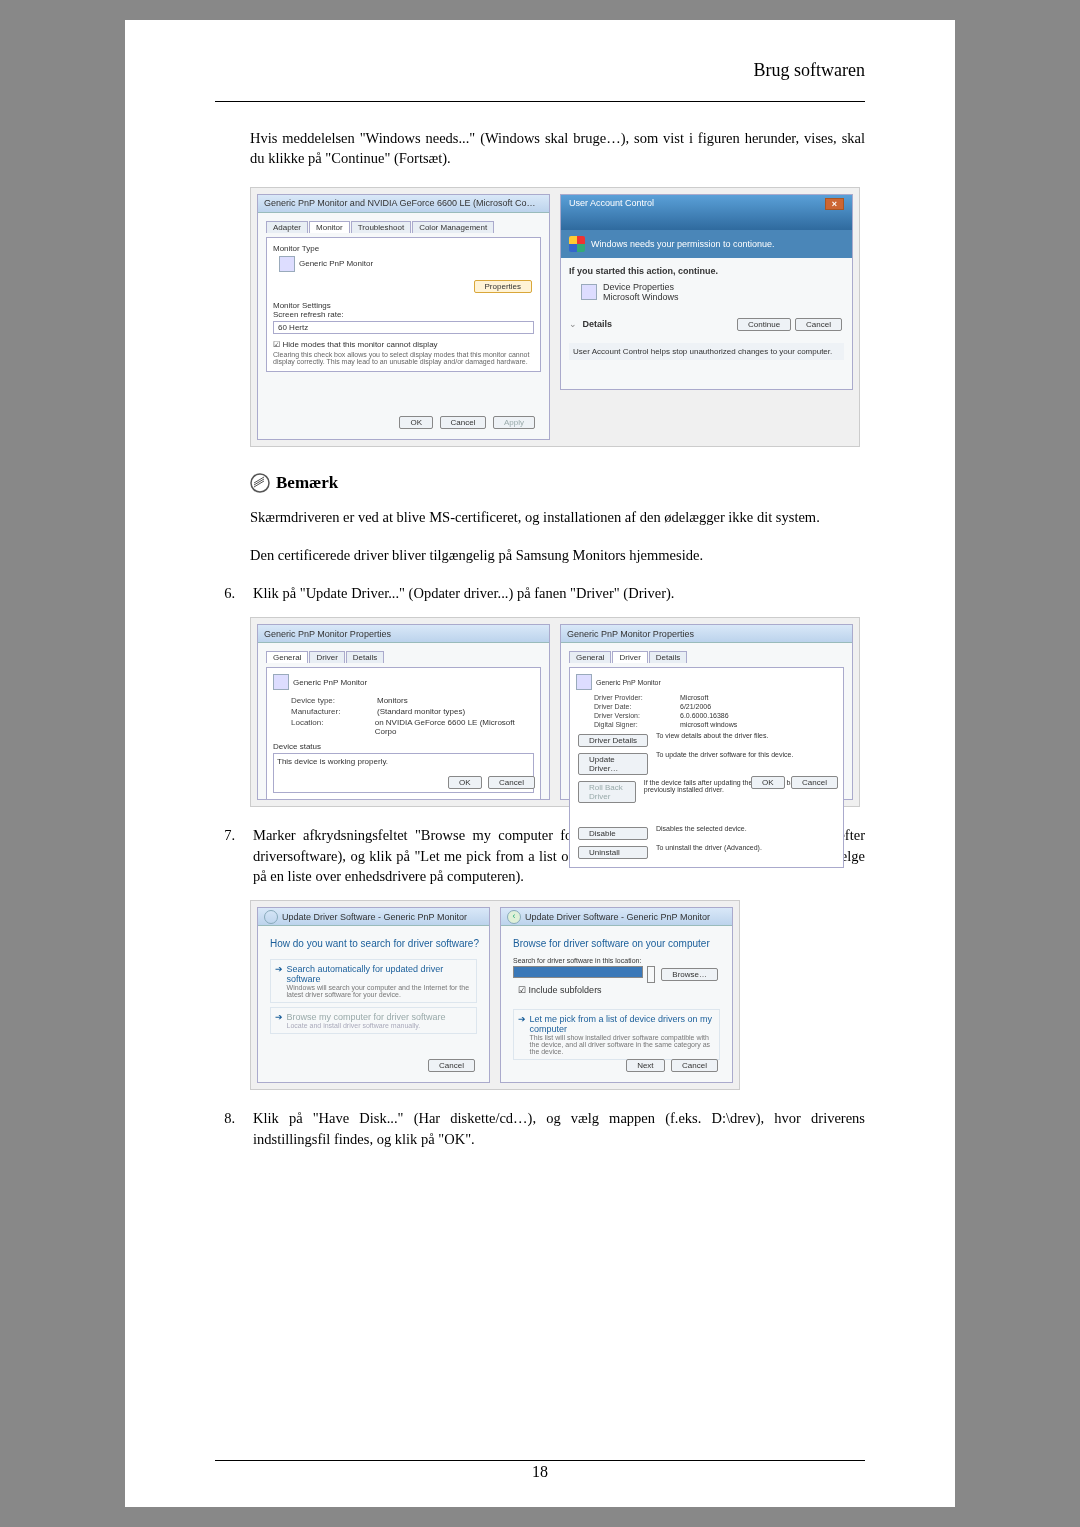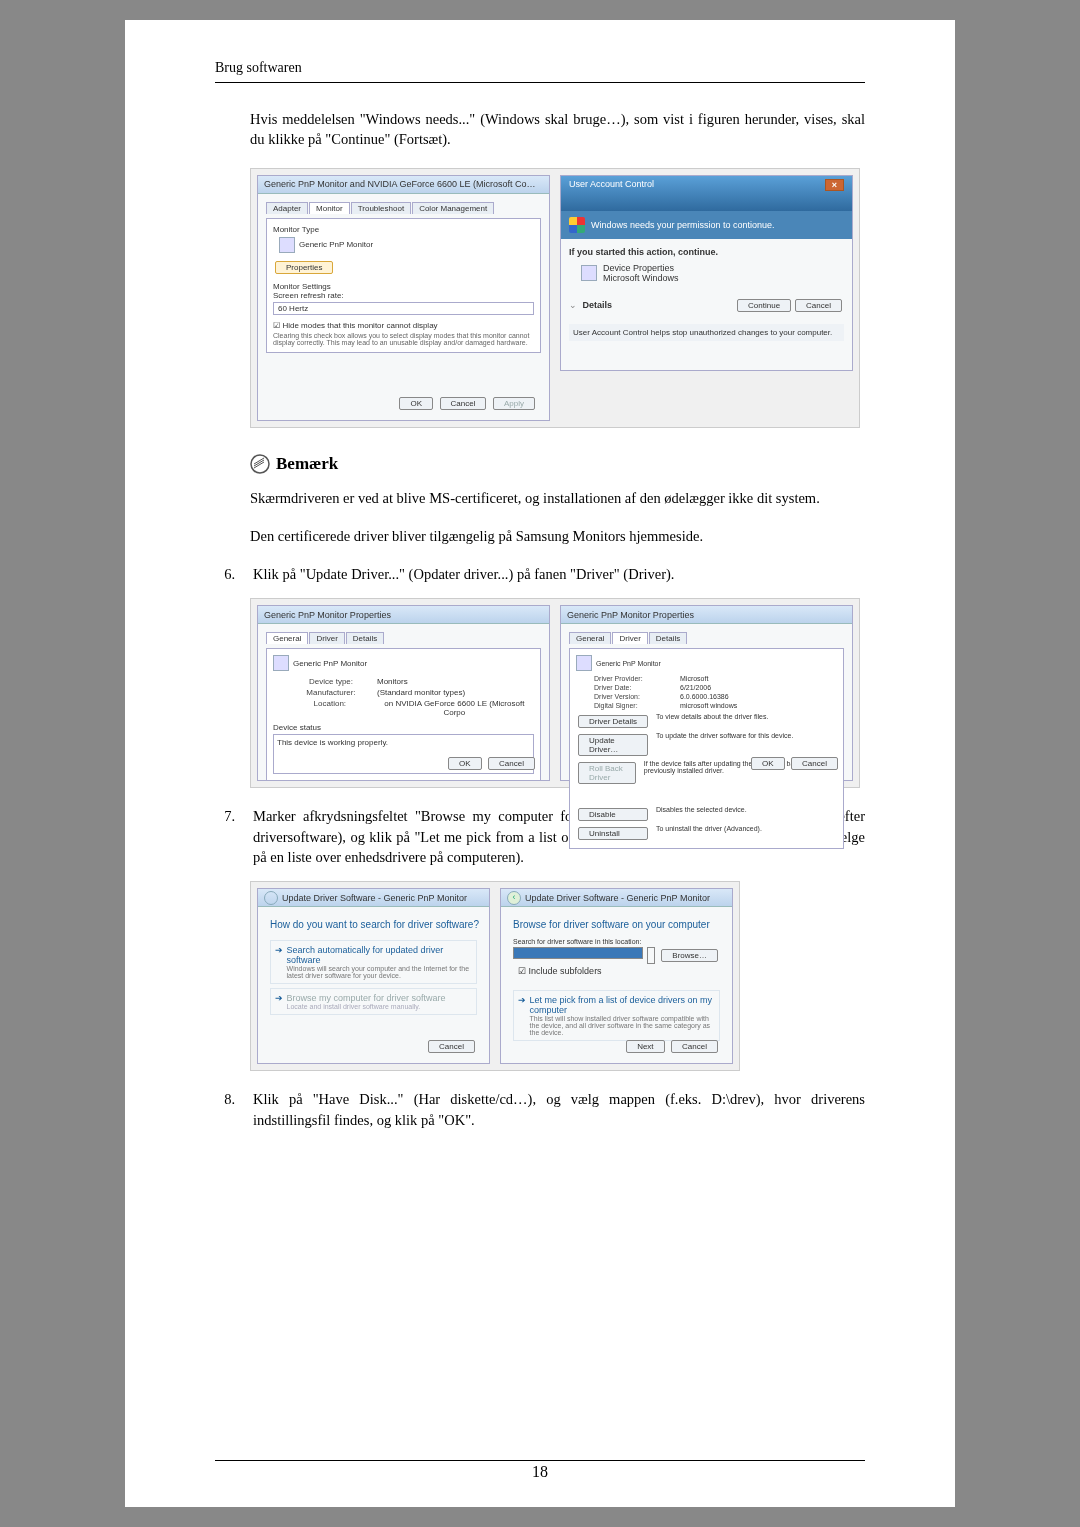--- a/index.html
+++ b/index.html
@@ -14,23 +14,23 @@
     }
     .page {
       background: #fff;
       width: 830px;
       padding: 40px 90px 30px 90px;
       position: relative;
       font-size: 14px;
       color: #000;
     }
     .header-title {
-      text-align: left;
-      font-size: 14px;
-      margin-bottom: 6px;
+      text-align: right;
+      font-size: 18px;
+      margin-bottom: 20px;
     }
     .header-rule {
       border: none;
       border-top: 1px solid #000;
       margin-bottom: 26px;
     }
     .paragraph {
       font-size: 14.5px;
       line-height: 1.4;
       text-align: justify;
@@ -150,21 +150,21 @@
             <span class="dlg-tab active">Monitor</span>
             <span class="dlg-tab">Troubleshoot</span>
             <span class="dlg-tab">Color Management</span>
           </div>
           <div class="dlg-panel">
             <div>Monitor Type</div>
             <div style="display:flex;align-items:center;gap:4px;margin:3px 0 6px 6px;">
               <span class="small-icon"></span>
               <span>Generic PnP Monitor</span>
             </div>
-            <div style=""><span class="dlg-btn" style="background:#fff3d6;border-color:#d9a73a;">Properties</span></div>
+            <div style="text-align:right;"><span class="dlg-btn" style="background:#fff3d6;border-color:#d9a73a;">Properties</span></div>
             <div style="margin-top:6px;">Monitor Settings</div>
             <div>Screen refresh rate:</div>
             <div style="border:1px solid #aac;padding:1px 4px;margin:2px 0 6px 0;">60 Hertz</div>
             <div><span>☑ </span><span>Hide modes that this monitor cannot display</span></div>
             <div style="font-size:7px;color:#666;margin-top:2px;">Clearing this check box allows you to select display modes that this monitor cannot display correctly. This may lead to an unusable display and/or damaged hardware.</div>
           </div>
         </div>
         <div class="dlg-footer">
           <span class="dlg-btn">OK</span>
           <span class="dlg-btn">Cancel</span>
@@ -228,21 +228,21 @@
           <div class="dlg-tabs">
             <span class="dlg-tab active">General</span>
             <span class="dlg-tab">Driver</span>
             <span class="dlg-tab">Details</span>
           </div>
           <div class="dlg-panel">
             <div style="display:flex;gap:4px;align-items:center;">
                 <span class="small-icon"></span>
                 <span>Generic PnP Monitor</span>
               </div>
-            <div style="margin:6px 0 0 18px;text-align:center;">
+            <div style="margin:6px 0 0 18px;">
               <div class="field-row">
                   <span class="field-lbl">Device type:</span>
                   <span>Monitors</span>
                 </div>
               <div class="field-row">
                   <span class="field-lbl">Manufacturer:</span>
                   <span>(Standard monitor types)</span>
                 </div>
               <div class="field-row">
                   <span class="field-lbl">Location:</span>

